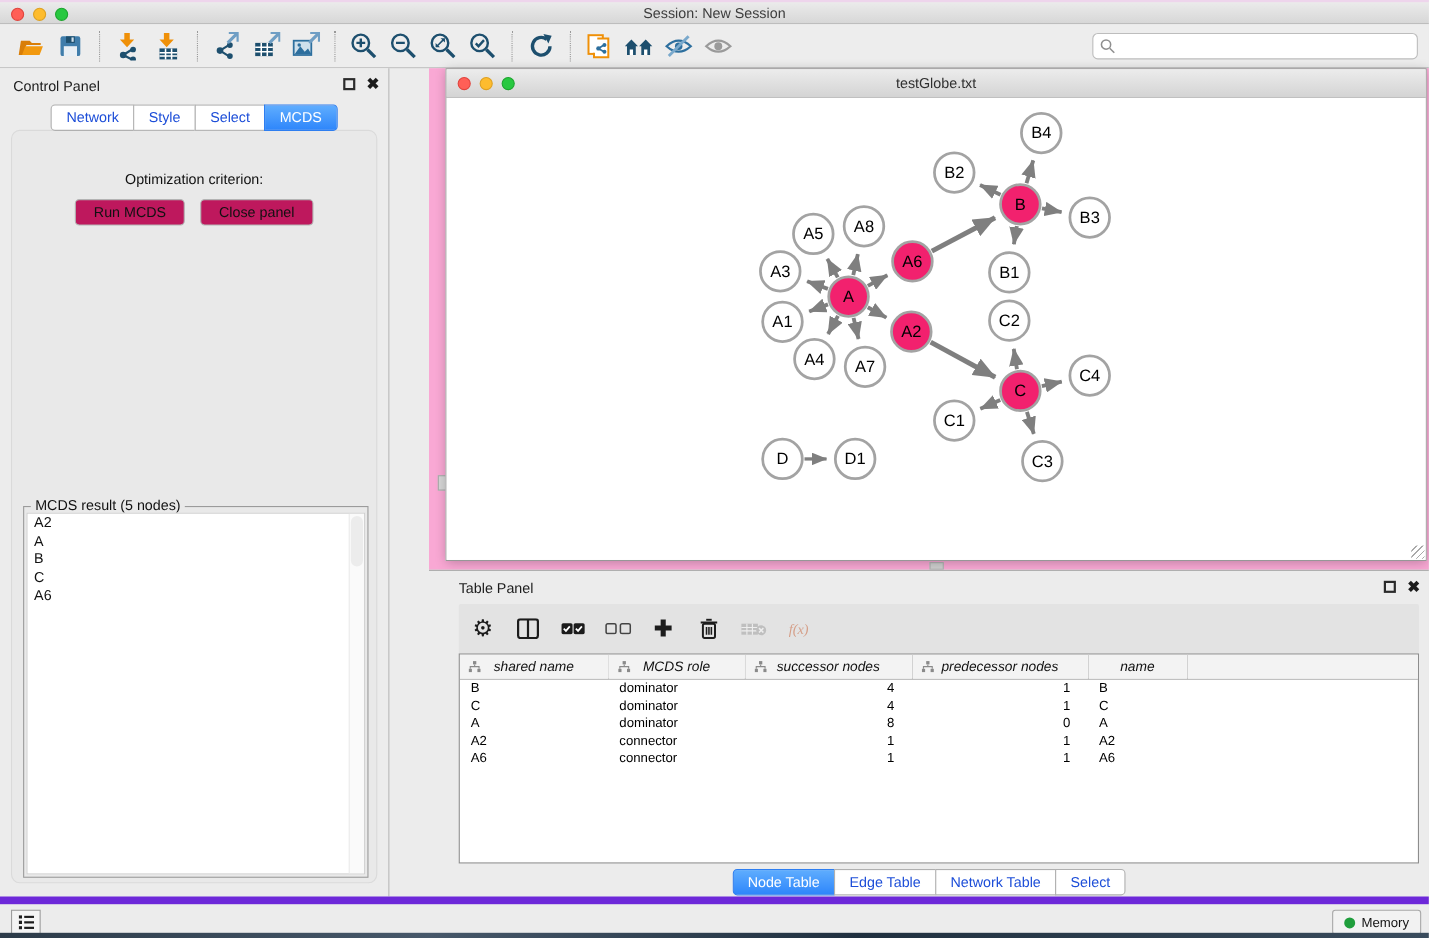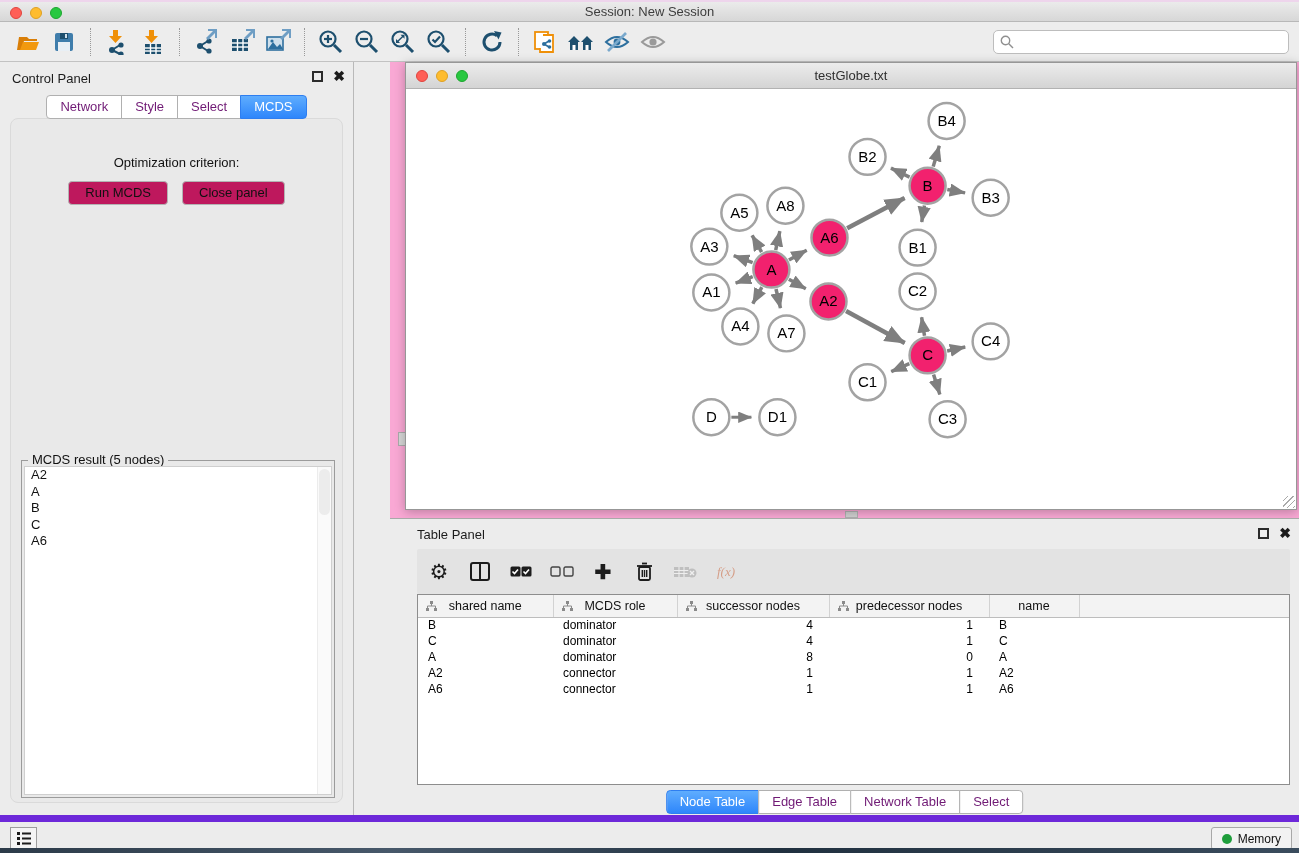--- a/index.html
+++ b/index.html
@@ -34,21 +34,21 @@
   .control-panel { position:absolute; left:0; top:62px; width:354px; height:753px;
     background:#ececec; border-right:1px solid #b9b9b9; }
   .cp-head { position:relative; height:30px; }
   .cp-head .cp-title { position:absolute; left:12px; top:9px; font-size:13px; color:#1c1c1c; }
   .panel-float { position:absolute; right:30px; top:9px; width:11px; height:11px;
     border:2px solid #2b2b2b; background:transparent; cursor:pointer; }
   .panel-close { position:absolute; right:8px; top:5px; font-size:14px; font-weight:bold;
     color:#1b1b1b; cursor:pointer; line-height:18px; }
   .cp-tabs { position:absolute; left:0; top:33px; width:100%; display:flex; justify-content:center; z-index:3; }
   .seg-btn { border:1px solid #b0b0b0; background:#fff; padding:3px 13px 4px; font-size:13px;
-    color:#701a75; margin-left:-1px; cursor:pointer; font-family:inherit; }
+    color:#1d4ed8; margin-left:-1px; cursor:pointer; font-family:inherit; }
   .seg-btn:first-child { border-radius:4px 0 0 4px; margin-left:0; }
   .seg-btn:last-child { border-radius:0 4px 4px 0; }
   .seg-btn.active { background:linear-gradient(#5fadfe,#2e86fb); color:#fff; border-color:#2e7ef0; }
   .cp-inner { position:absolute; left:10px; right:10px; top:56px; bottom:12px;
     background:#e9e9e9; border:1px solid #dadada; border-radius:8px; padding-top:20px; }
   .opt-label { text-align:center; margin-top:16px; font-size:13px; color:#111; }
   .criterion { position:relative; width:314px; height:24px; margin:9px auto 0;
     background:#fff; border:1px solid #b3b3b3; border-radius:4px; cursor:pointer; }
   .criterion .val { position:absolute; left:9px; top:4px; font-size:13px; color:#111; white-space:nowrap; }
   .criterion .stepper { position:absolute; right:1px; top:1px; width:18px; height:20px;
@@ -95,21 +95,21 @@
     align-items:center; justify-content:center; cursor:pointer; font-size:18px; color:#1c1c1c; }
   .tp-tool.disabled { opacity:.42; cursor:default; }
   .tp-tool .gear { font-size:21px; line-height:20px; }
   .tp-tool .plus { font-size:20px; font-weight:bold; }
   .fx { font-family:"Liberation Serif", serif; font-style:italic; font-size:13px; color:#c2410c; }
   .tp-table { position:absolute; left:27px; right:9px; top:75px; bottom:30px; background:#fff;
     border:1px solid #8d8d8d; overflow:hidden; }
   table.grid { border-collapse:collapse; width:100%; table-layout:fixed; }
   table.grid th { height:22px; background:#f3f3f3; border-bottom:1px solid #bdbdbd;
     border-right:1px solid #d2d2d2; font-weight:normal; font-size:12.5px; color:#111;
-    position:relative; text-align:center; }
+    position:relative; text-align:center;font-style:italic; }
   table.grid th:last-child { border-right:none; }
   table.grid th .h-icon { position:absolute; left:8px; top:6px; }
   table.grid td { height:16px; font-size:12px; color:#000; padding:0 10px; white-space:nowrap;
     overflow:hidden; }
   table.grid td.num { text-align:right; padding-right:16px; }
   .tp-tabs { position:absolute; left:50%; transform:translateX(-50%); top:271px; display:flex; }
   
   .status-bar { position:absolute; left:0; top:815px; width:1299px; height:33px; background:#ececec;
     border-top:7px solid #6d28d9; }
   .status-left-btn { position:absolute; left:10px; top:5px; width:27px; height:23px;

